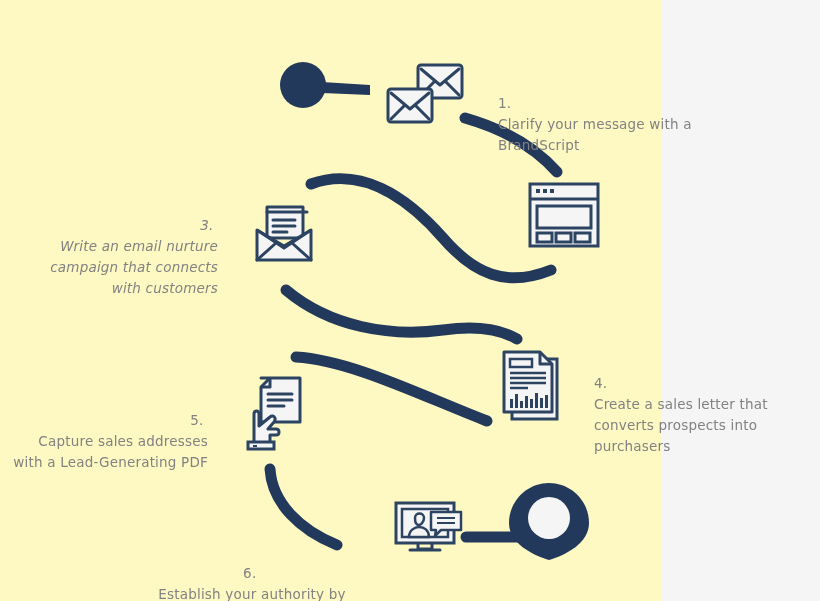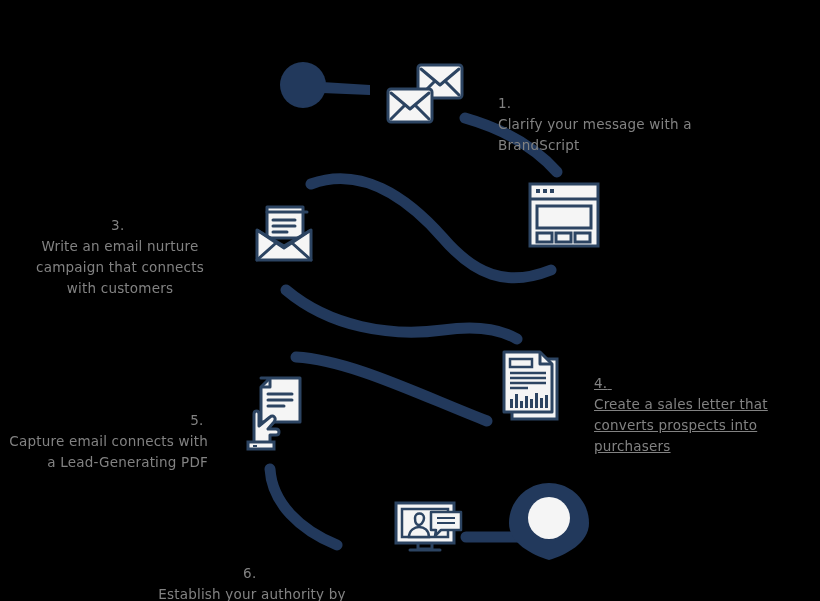--- a/index.html
+++ b/index.html
@@ -12,23 +12,23 @@
     height: 601px;
     background: #f5f5f5;
     font-family: "DejaVu Sans", "Liberation Sans", sans-serif;
     overflow: hidden;
     position: relative;
   }
   #stage {
     position: absolute;
     left: 0;
     top: 0;
-    width: 820px;
+    width: 661px;
     height: 601px;
-    background: #000000;
+    background: #fef9c3;
   }
   .flow-svg {
     position: absolute;
     left: 0;
     top: 0;
     width: 820px;
     height: 601px;
     pointer-events: none;
   }
   .step-text {
@@ -37,22 +37,22 @@
     font-size: 13.5px;
     line-height: 21px;
     letter-spacing: 0.2px;
     white-space: pre-line;
   }
   .step-text .num {
     color: #828282;
   }
   .t1 { left: 498px; top: 72px;  width: 240px; text-align: left; }
   .t2 { left: 600px; top: 192px; width: 215px; text-align: right; }
-  .t3 { left: 22px;  top: 194px; width: 196px; text-align: center; }
-  .t4 { left: 594px; top: 352px; width: 222px; text-align: left; text-decoration: underline; }
+  .t3 { left: 22px;  top: 194px; width: 196px; text-align: right; font-style: italic; }
+  .t4 { left: 594px; top: 352px; width: 222px; text-align: left; }
   .t5 { left: 8px;   top: 389px; width: 200px; text-align: right; }
   .t6 { left: 128px; top: 542px; width: 248px; text-align: center; }
   .icon {
     position: absolute;
   }
   .icon svg { display: block; }
 </style>
 </head>
 <body>
 
@@ -194,21 +194,21 @@
     <span>Write an email nurture campaign that connects with customers</span>
   </div>
 
   <div class="step-text t4">
     <span class="num">4.</span>&nbsp;
     <span>Create a sales letter that converts prospects into purchasers</span>
   </div>
 
   <div class="step-text t5">
     <span class="num">5.</span>&nbsp;
-    <span>Capture email connects with a Lead-Generating PDF</span>
+    <span>Capture sales addresses with a Lead-Generating PDF</span>
   </div>
 
   <div class="step-text t6">
     <span class="num">6.</span>&nbsp;
     <span>Establish your authority by gathering customer testimonials</span>
   </div>
 
 </div>
 
 </body></html>

